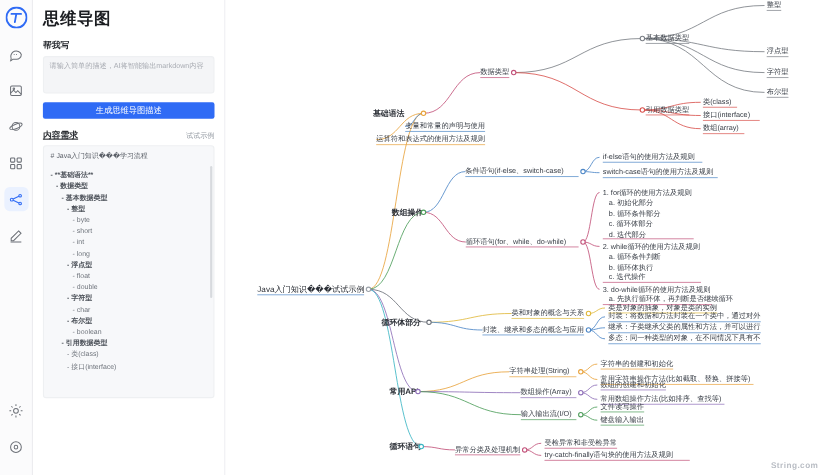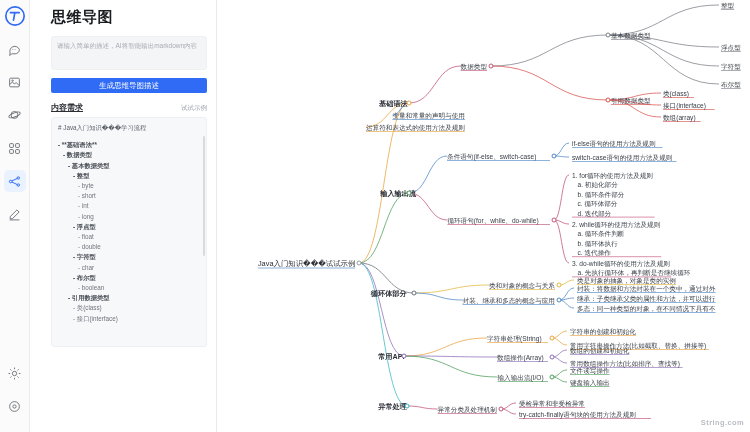--- a/index.html
+++ b/index.html
@@ -1,21 +1,21 @@
 <!DOCTYPE html>
 <html><head>
 <meta charset="utf-8">
 <style>
   * { box-sizing: border-box; margin: 0; padding: 0; }
   html, body {
     width: 750px; height: 432px;
     font-family: "Liberation Sans", "DejaVu Sans", sans-serif;
     background: #ffffff; overflow: hidden;
   }
-  #app { position: relative; width: 750px; height: 432px; display: flex; gap: 12px; }
+  #app { position: relative; width: 750px; height: 432px; display: flex; }
 
   
   .rail {
     width: 30px; height: 432px; background: #fbfbfc;
     border-right: 1px solid #ececef;
     display: flex; flex-direction: column; align-items: center;
     padding-top: 6px; flex: 0 0 30px;
   }
   .rail-logo { width: 20px; height: 20px; margin-bottom: 12px; }
   .rail-icon {
@@ -144,20 +144,21 @@
     <div class="rail-icon rail-bottom">
       <svg viewBox="0 0 24 24" fill="none" stroke="currentColor" stroke-width="1.7">
           <circle cx="12" cy="12" r="9"></circle>
           <circle cx="12" cy="12" r="3"></circle>
         </svg>
     </div>
   </div>
 
   <div class="panel">
     <div class="panel-title">思维导图</div>
+    <div class="field-label">帮我写</div>
     <div class="prompt-box">请输入简单的描述，AI将智能输出markdown内容</div>
     <button class="gen-btn">生成思维导图描述</button>
     <div class="req-row">
       <span class="req-title">内容需求</span>
       <span class="req-example">试试示例</span>
     </div>
     <div class="md-box">
       <div id="md-lines">
           <div class="md-line h1" style="padding-left: 0px;"># Java入门知识���学习流程</div>
           <div class="md-line b" style="padding-left: 0px;">- **基础语法**</div>
@@ -262,38 +263,38 @@
         <path d="M208.6,413.5 L268,413.5" stroke="#c2527a" stroke-width="0.8" opacity="0.8"></path>
         <path d="M178,406 C193.3,406 193.3,409 208.6,409" stroke="#c2527a" fill="none" stroke-width="0.9" opacity="0.85"></path>
         <path d="M272,409 C279.5,409 279.5,403 287,403" stroke="#c2527a" fill="none" stroke-width="0.9" opacity="0.85"></path>
         <path d="M290,407.5 L356,407.5" stroke="#c2527a" stroke-width="0.8" opacity="0.8"></path>
         <path d="M272,409 C279.5,409 279.5,414 287,414" stroke="#c2527a" fill="none" stroke-width="0.9" opacity="0.85"></path>
         <path d="M290,418.5 L422.0659999999999,418.5" stroke="#c2527a" stroke-width="0.8" opacity="0.8"></path>
       </svg>
     <div id="nodes">
         <div class="node center" style="left: 28.912px; top: 263px;">Java入门知识���试试示例</div>
         <div class="dot" style="left: 130px; top: 263px; border-color: rgb(154, 160, 168);"></div>
-        <div class="node main" style="left: 150px; top: 103px; text-align: center;">基础语法</div>
+        <div class="node main" style="left: 134px; top: 103px; text-align: center;">基础语法</div>
         <div class="dot" style="left: 180px; top: 103px; border-color: rgb(232, 163, 61);"></div>
         <div class="node " style="left: 231.6px; top: 66px;">数据类型</div>
         <div class="dot" style="left: 262px; top: 66px; border-color: rgb(194, 82, 122);"></div>
         <div class="node " style="left: 382px; top: 35px;">基本数据类型</div>
         <div class="node " style="left: 492px; top: 5px;">整型</div>
         <div class="node " style="left: 492px; top: 47px;">浮点型</div>
         <div class="node " style="left: 492px; top: 66px;">字符型</div>
         <div class="node " style="left: 492px; top: 84px;">布尔型</div>
         <div class="dot" style="left: 379px; top: 35px; border-color: rgb(123, 127, 134);"></div>
         <div class="node " style="left: 382px; top: 100px;">引用数据类型</div>
         <div class="node " style="left: 434px; top: 93px;">类(class)</div>
         <div class="node " style="left: 434px; top: 105px;">接口(interface)</div>
         <div class="node " style="left: 434px; top: 117px;">数组(array)</div>
         <div class="dot" style="left: 379px; top: 100px; border-color: rgb(217, 83, 79);"></div>
         <div class="node " style="left: 163.4px; top: 115px;">变量和常量的声明与使用</div>
         <div class="node " style="left: 137px; top: 127px;">运算符和表达式的使用方法及规则</div>
-        <div class="node main" style="left: 151.2px; top: 193px;">输入输出流</div>
+        <div class="node main" style="left: 151.2px; top: 193px;">数组操作</div>
         <div class="dot" style="left: 180px; top: 193px; border-color: rgb(79, 158, 92);"></div>
         <div class="node " style="left: 218.04px; top: 156px;">条件语句(if-else、switch-case)</div>
         <div class="dot" style="left: 325px; top: 156px; border-color: rgb(77, 135, 199);"></div>
         <div class="node " style="left: 343px; top: 143px;">if-else语句的使用方法及规则</div>
         <div class="node " style="left: 343px; top: 157px;">switch-case语句的使用方法及规则</div>
         <div class="node " style="left: 218.436px; top: 220px;">循环语句(for、while、do-while)</div>
         <div class="dot" style="left: 325px; top: 220px; border-color: rgb(194, 82, 122);"></div>
         <div class="node multi" style="left: 343px; top: 171px;">1. for循环的使用方法及规则
    a. 初始化部分
    b. 循环条件部分
@@ -322,21 +323,21 @@
         <div class="node " style="left: 341px; top: 331px;">字符串的创建和初始化</div>
         <div class="node " style="left: 341px; top: 345px;">常用字符串操作方法(比如截取、替换、拼接等)</div>
         <div class="node " style="left: 268.114px; top: 357px;">数组操作(Array)</div>
         <div class="dot" style="left: 323px; top: 357px; border-color: rgb(142, 111, 184);"></div>
         <div class="node " style="left: 341px; top: 350px;">数组的创建和初始化</div>
         <div class="node " style="left: 341px; top: 363px;">常用数组操作方法(比如排序、查找等)</div>
         <div class="node " style="left: 268.51px; top: 377px;">输入输出流(I/O)</div>
         <div class="dot" style="left: 323px; top: 377px; border-color: rgb(79, 158, 92);"></div>
         <div class="node " style="left: 341px; top: 370px;">文件读写操作</div>
         <div class="node " style="left: 341px; top: 382px;">键盘输入输出</div>
-        <div class="node main" style="left: 149.2px; top: 406px;">异常处理</div>
+        <div class="node main" style="left: 149.2px; top: 406px;">循环语句</div>
         <div class="dot" style="left: 178px; top: 406px; border-color: rgb(58, 181, 196);"></div>
         <div class="node " style="left: 208.6px; top: 409px;">异常分类及处理机制</div>
         <div class="dot" style="left: 272px; top: 409px; border-color: rgb(194, 82, 122);"></div>
         <div class="node " style="left: 290px; top: 403px;">受检异常和非受检异常</div>
         <div class="node " style="left: 290px; top: 414px;">try-catch-finally语句块的使用方法及规则</div>
       </div>
     <div class="watermark">String.com</div>
   </div>
 </div>
 

